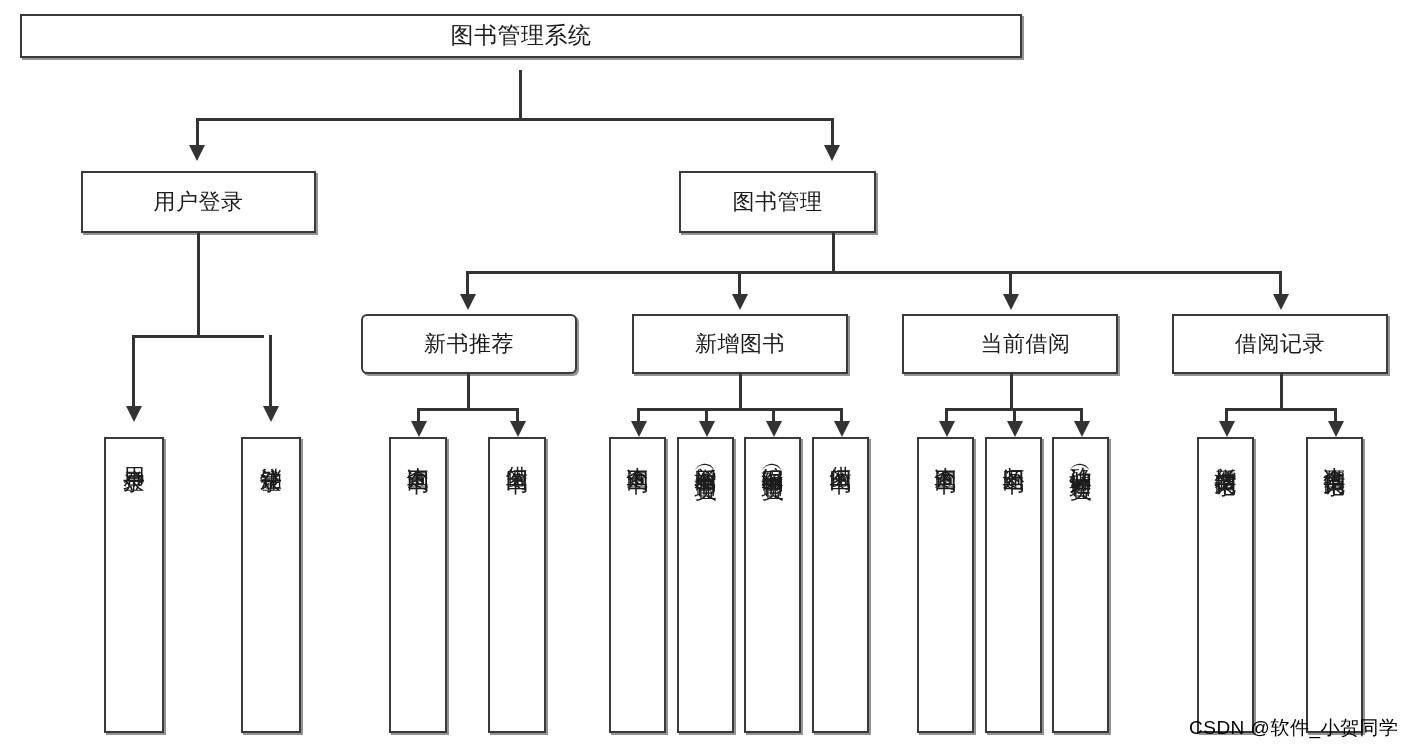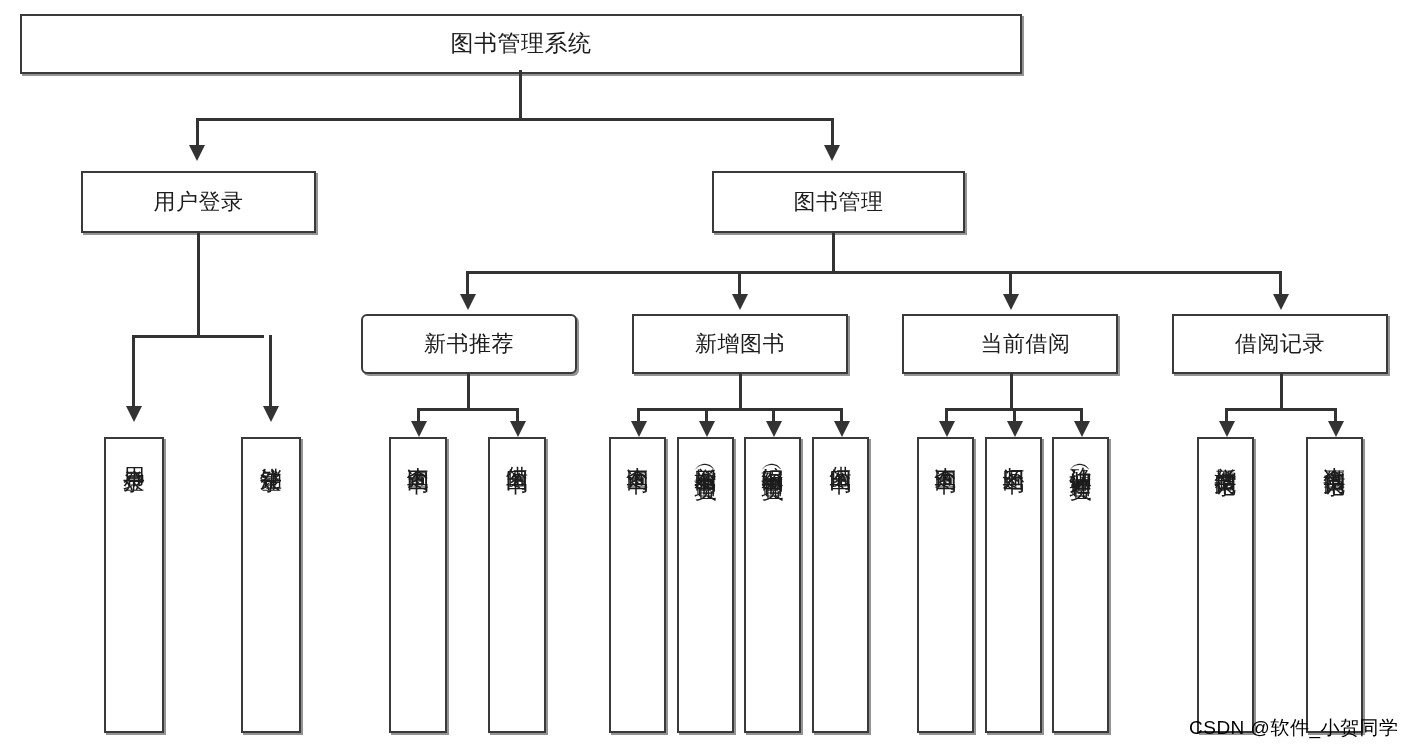--- a/index.html
+++ b/index.html
@@ -50,37 +50,37 @@
     white-space:nowrap;
     letter-spacing:.5px;
     user-select:none;
   }
 </style>
 </head>
 <body>
 
 <div id="canvas">
 
-  <div class="node h-node root" style="left:20px;top:14px;width:1002px;height:60px;">
+  <div class="node h-node root" style="left:20px;top:14px;width:1002px;height:44px;">
     <span class="lbl">图书管理系统</span>
   </div>
 
   <div class="edge v" style="left:519px;top:70px;height:50px;"></div>
 
   <div class="edge h" style="left:197px;top:118px;width:637px;"></div>
 
   <div class="edge v" style="left:196px;top:118px;height:28px;"></div>
   <div class="arrow" style="left:189px;top:145px;"></div>
   <div class="edge v" style="left:831px;top:118px;height:28px;"></div>
   <div class="arrow" style="left:824px;top:145px;"></div>
 
   <div class="node h-node" style="left:81px;top:171px;width:235px;height:62px;">
     <span class="lbl">用户登录</span>
   </div>
-  <div class="node h-node" style="left:712px;top:171px;width:253px;height:62px;">
+  <div class="node h-node" style="left:679px;top:171px;width:197px;height:62px;">
     <span class="lbl">图书管理</span>
   </div>
 
   <div class="edge v" style="left:197px;top:233px;height:104px;"></div>
   <div class="edge h" style="left:133px;top:335px;width:131px;"></div>
   <div class="edge v" style="left:132px;top:335px;height:72px;"></div>
   <div class="arrow" style="left:126px;top:406px;"></div>
   <div class="edge v" style="left:269px;top:335px;height:72px;"></div>
   <div class="arrow" style="left:263px;top:406px;"></div>
 

